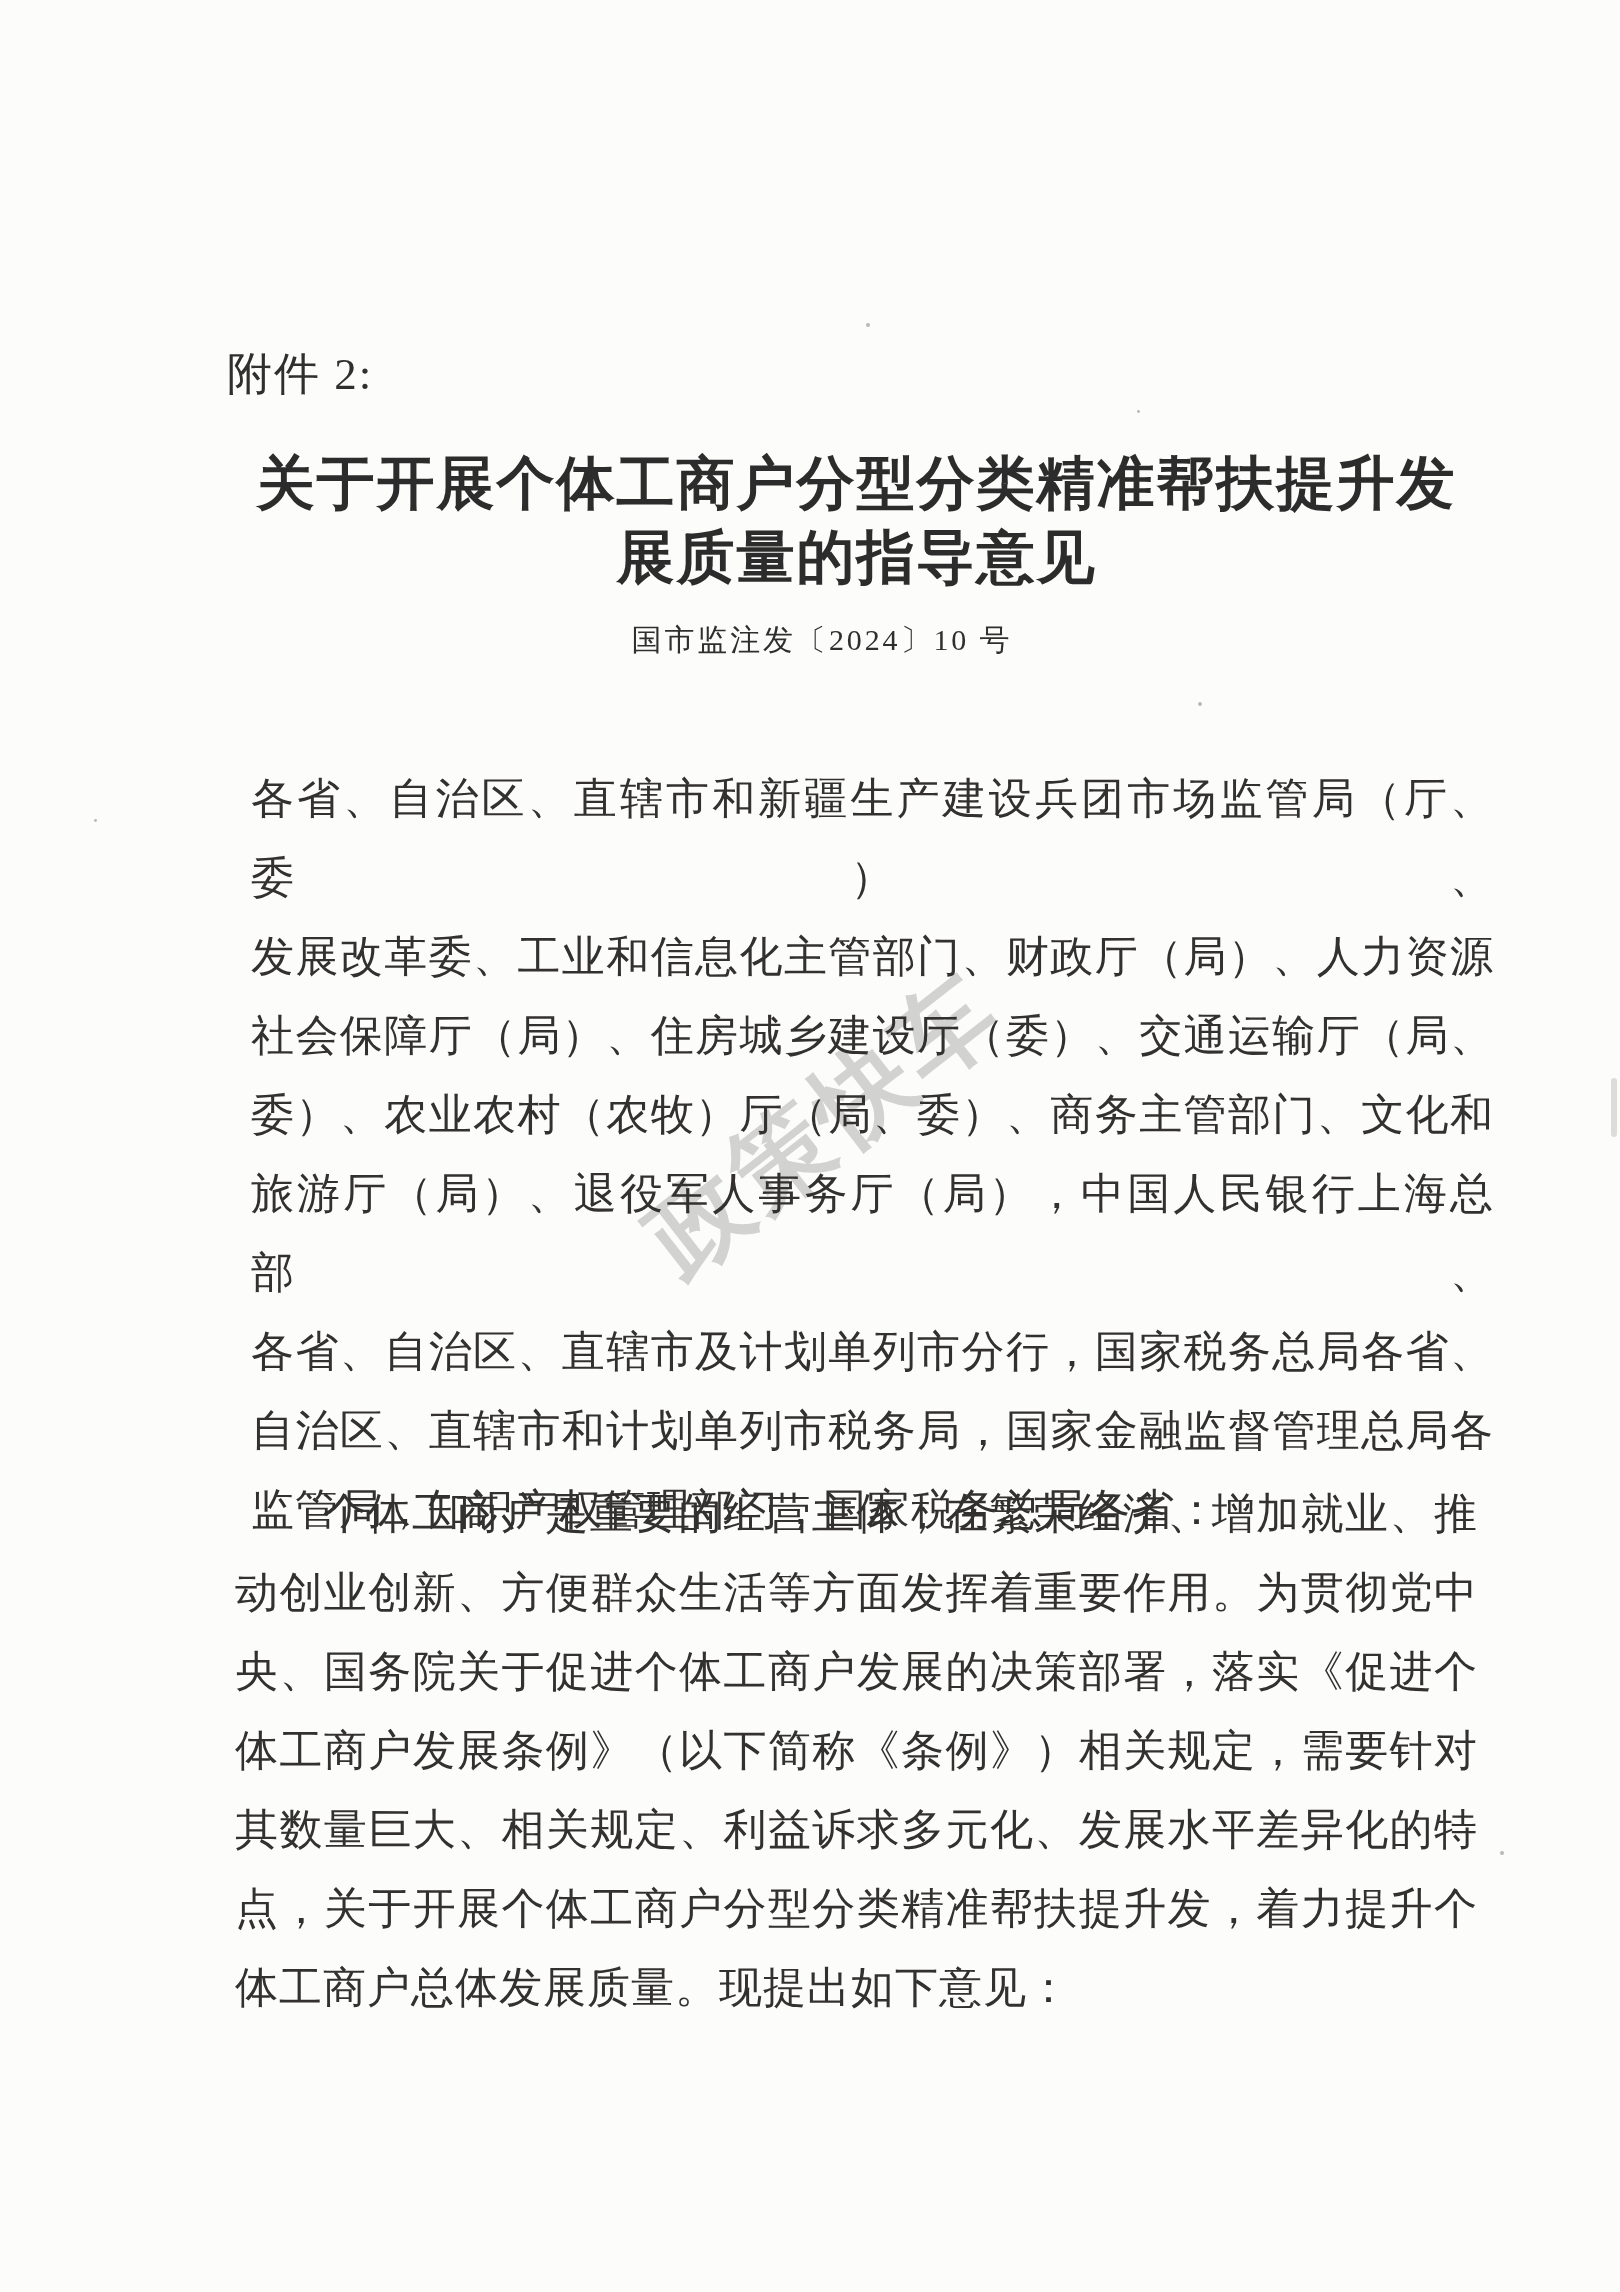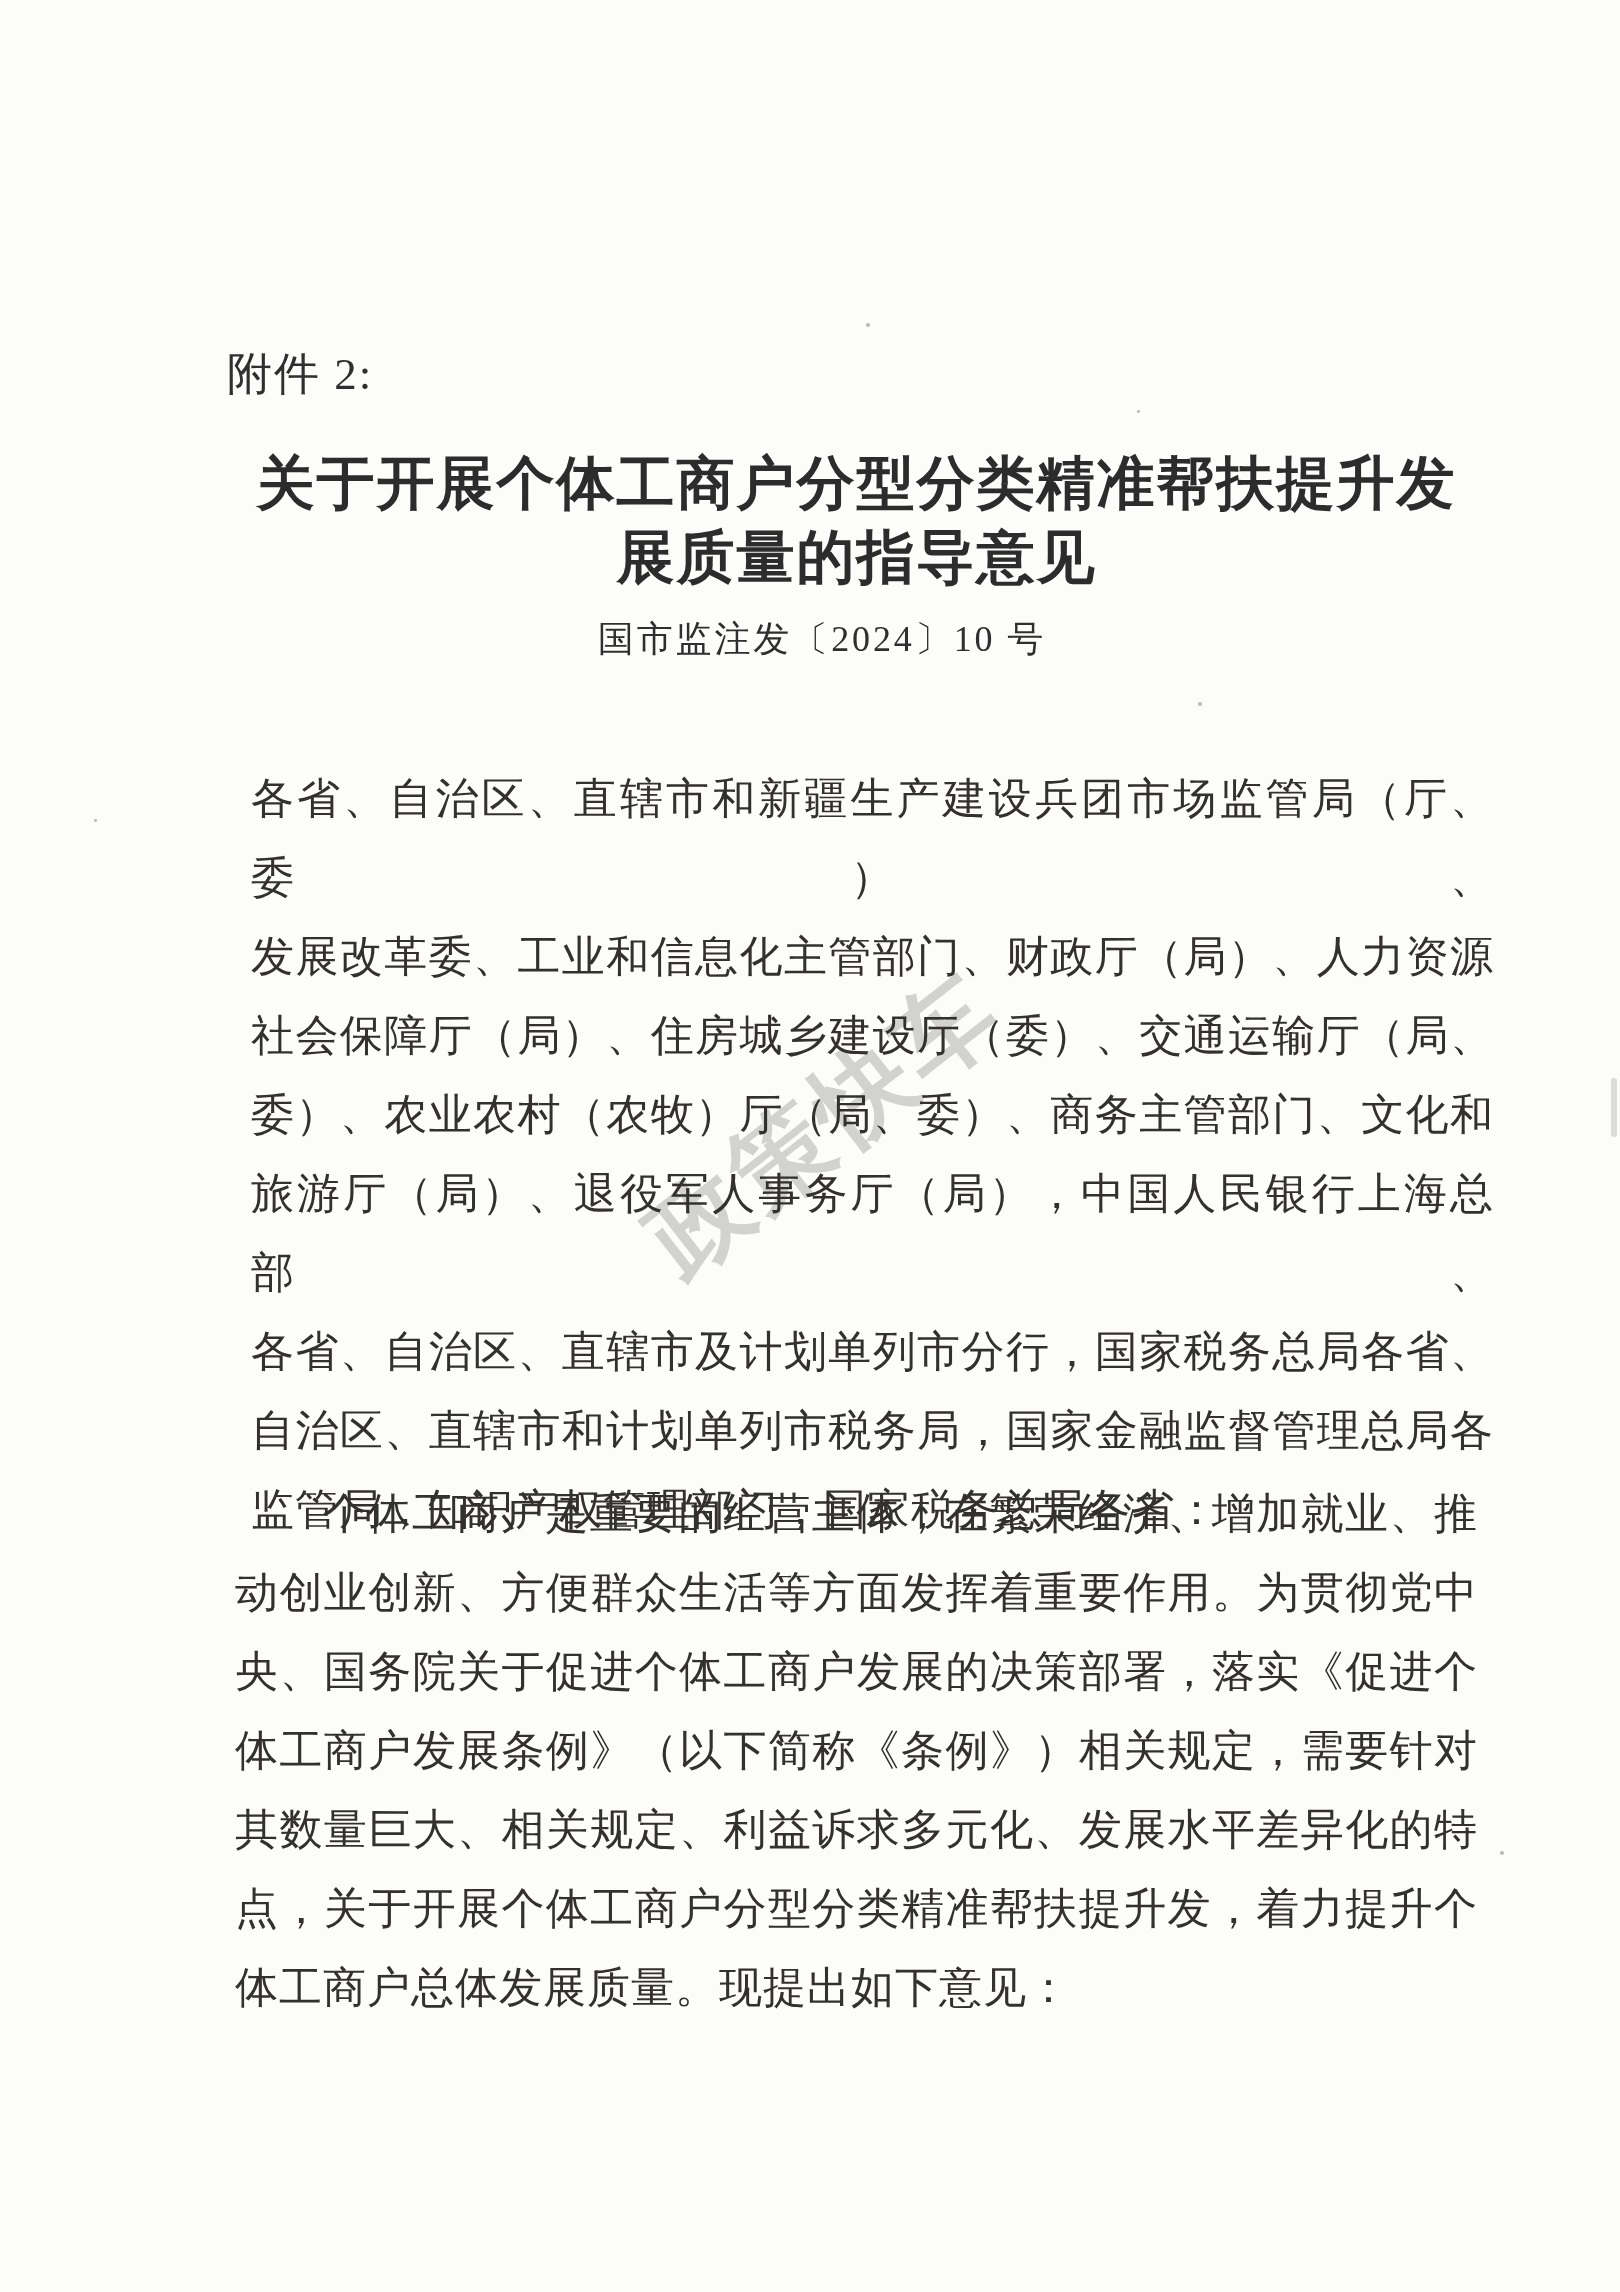--- a/index.html
+++ b/index.html
@@ -36,21 +36,21 @@
   .title-block{
     left:235px;top:447px;width:1243px;
     text-align:center;
     font-weight:bold;
     color:#2c2c2c;
   }
   .title-line{font-size:58px;line-height:74px;letter-spacing:2px;}
   .doc-number{
     left:235px;top:616px;width:1243px;
     text-align:center;
-    font-size:36px;line-height:47px;
+    font-size:30px;line-height:47px;
     letter-spacing:2.9px;
     padding-right:69px;
     box-sizing:border-box;
   }
   .para{left:235px;width:1243px;}
   .para1{top:759px;margin-left:16px;}
   .para2{top:1474px;}
   .line{
     font-size:43px;
     line-height:79px;

